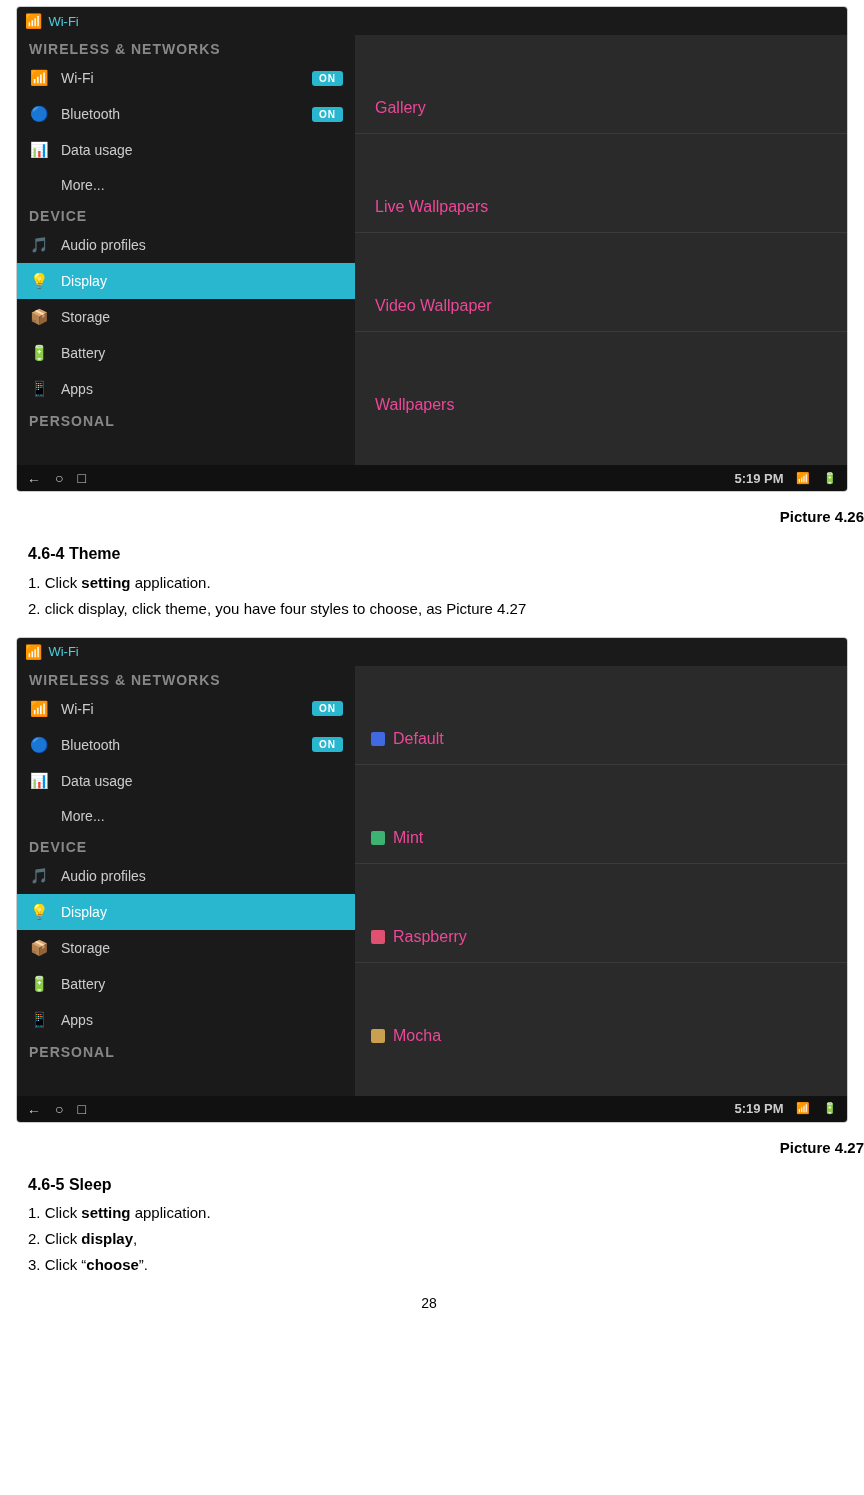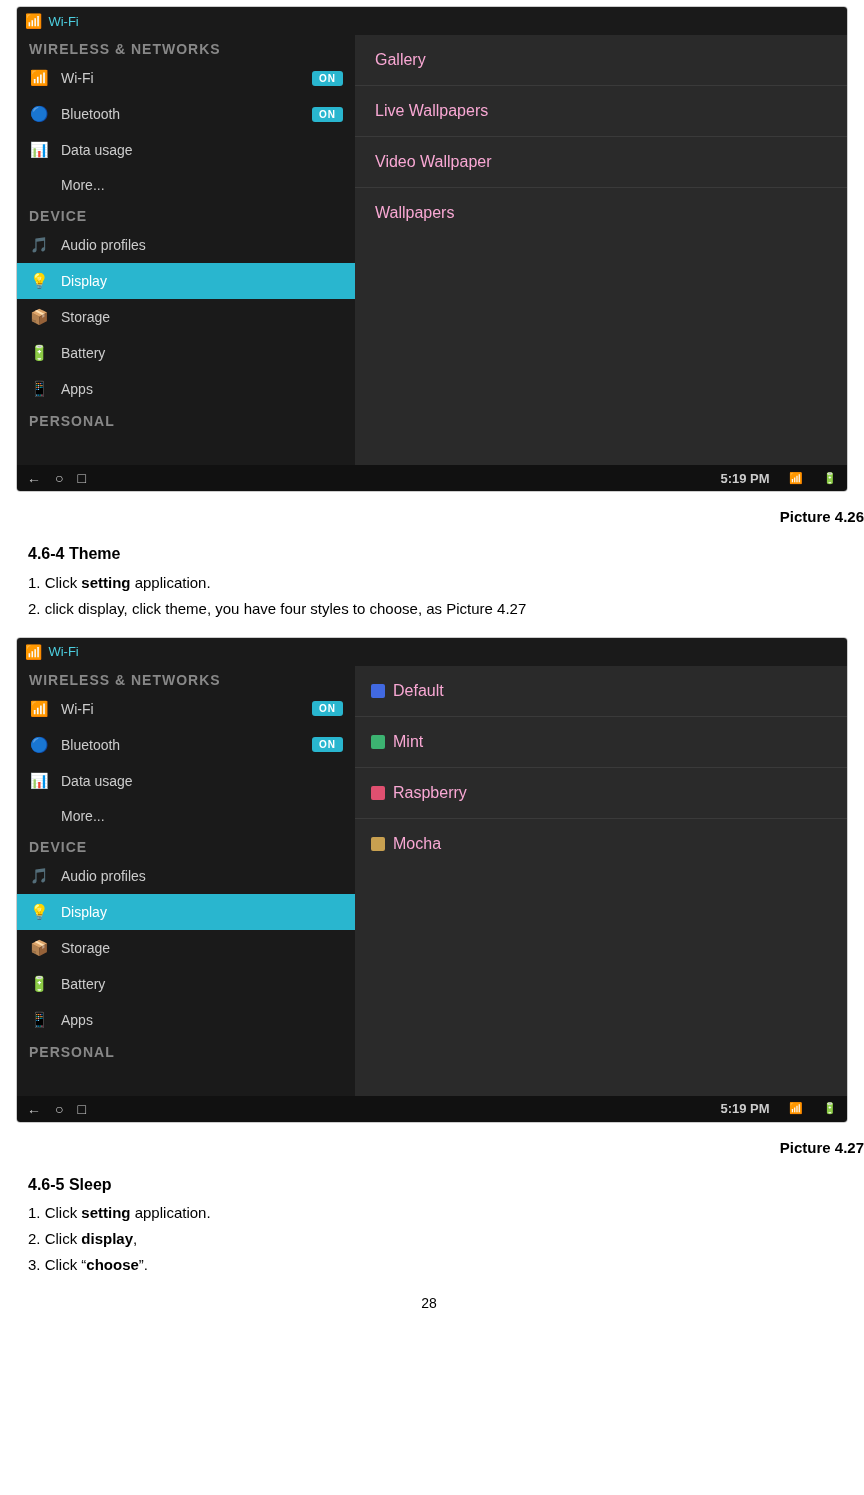--- a/index.html
+++ b/index.html
@@ -92,41 +92,42 @@
 
     
     .right-panel {
       flex: 1;
       background: #2a2a2a;
       display: flex;
       flex-direction: column;
     }
 
     .right-list-item {
-      color: #f9a8d4;
+      color: #ec4899;
       font-size: 16px;
       padding: 16px 20px;
       border-bottom: 1px solid #3a3a3a;
       cursor: pointer;
+      margin-top: 48px;
     }
     .right-list-item:last-child { border-bottom: none; }
 
     
     .status-bar {
       background: #111;
       color: #ccc;
       display: flex;
       align-items: center;
       justify-content: space-between;
       padding: 3px 10px;
       font-size: 11px;
       height: 26px;
     }
     .status-bar .nav-icons { display: flex; gap: 14px; font-size: 14px; }
-    .status-bar .sys-icons { display: flex; align-items: center; gap: 20px; font-size: 11px; }
+    .status-bar .sys-icons { display: flex; align-items: center; gap: 13px; font-size: 11px; }
     .status-time { font-size: 13px; font-weight: bold; }
 
     
     .caption {
       text-align: right;
       font-weight: bold;
       font-size: 15px;
       padding: 10px 0 8px 0;
     }
 

